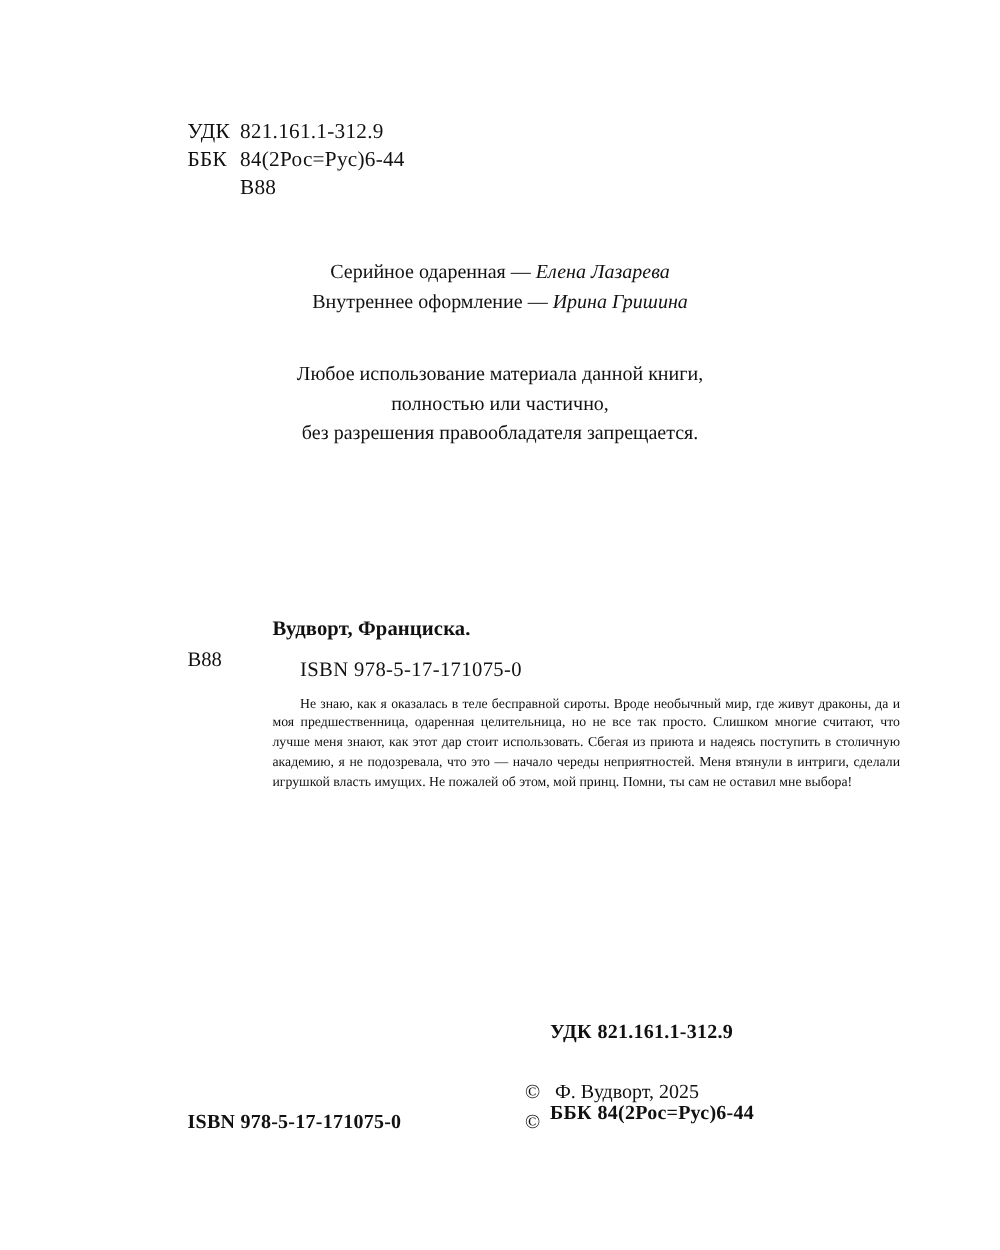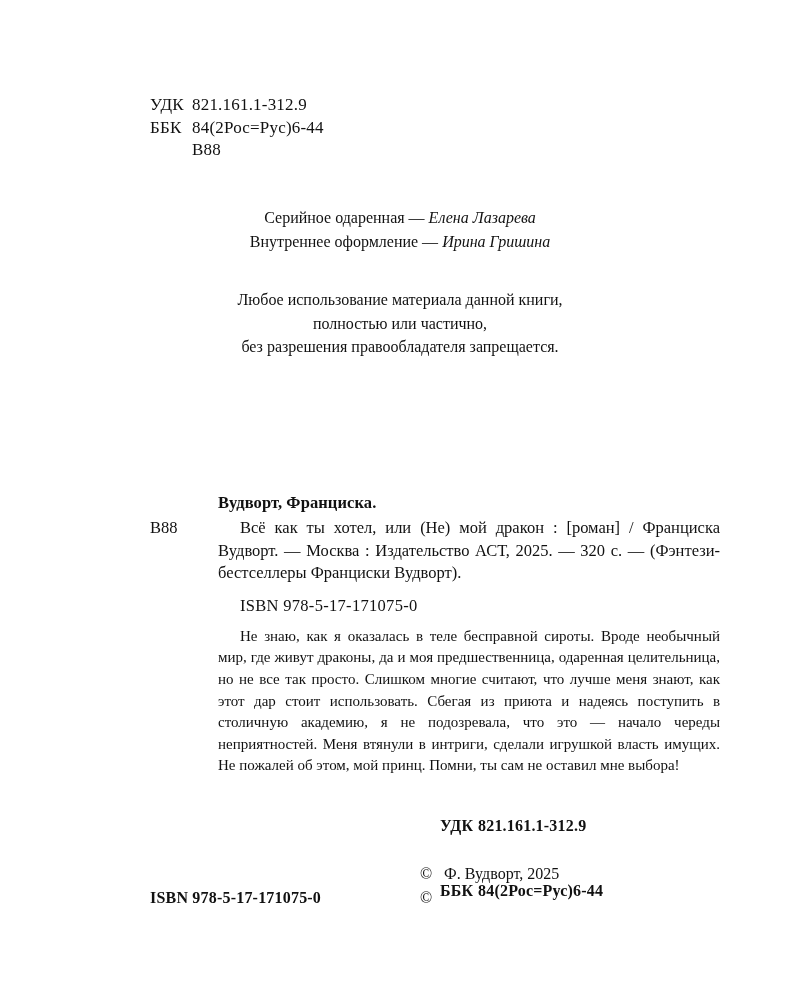--- a/index.html
+++ b/index.html
@@ -110,21 +110,21 @@
     font-size: 16.5px;
     letter-spacing: 0.3px;
     text-indent: 22px;
   }
 
   
   .annotation {
     margin-left: 68px;
     margin-top: 8px;
     width: 502px;
-    font-size: 15px;
+    font-size: 11px;
     line-height: 1.44;
     text-align: justify;
     text-justify: inter-word;
     text-indent: 22px;
     hyphens: manual;
   }
 
   
   .codes-bottom {
     position: absolute;
@@ -187,21 +187,20 @@
   <div class="rights">
     <div>Любое использование материала данной книги,</div>
     <div>полностью или частично,</div>
     <div>без разрешения правообладателя запрещается.</div>
   </div>
 
   <div class="record">
     <div class="author">Вудворт, Франциска.</div>
     <div class="body">
       <span class="sigla">В88</span>
-      <div class="desc"><span class="indent"></span><span>Всё как ты хотел, или (Не) мой дракон : [роман] / Франциска Вудворт. — Москва : Издательство АСТ, 2025. — 320 с. — (Фэнтези-бестселлеры Франциски Вудворт).</span></div>
     </div>
     <div class="isbn-main">ISBN 978-5-17-171075-0</div>
     <div class="annotation">Не знаю, как я оказалась в теле бесправной сироты. Вроде необычный мир, где живут драконы, да и моя предшественница, одаренная целительница, но не все так просто. Слишком многие считают, что лучше меня знают, как этот дар стоит использовать. Сбегая из приюта и надеясь поступить в столичную академию, я не подозревала, что это — начало череды неприятностей. Меня втянули в интриги, сделали игрушкой власть имущих. Не пожалей об этом, мой принц. Помни, ты сам не оставил мне выбора!</div>
   </div>
 
   <div class="codes-bottom">
     <div class="row"><span class="lbl">УДК</span><span>821.161.1-312.9</span></div>
     <div class="row"><span class="lbl">ББК</span><span>84(2Рос=Рус)6-44</span></div>
   </div>
 

